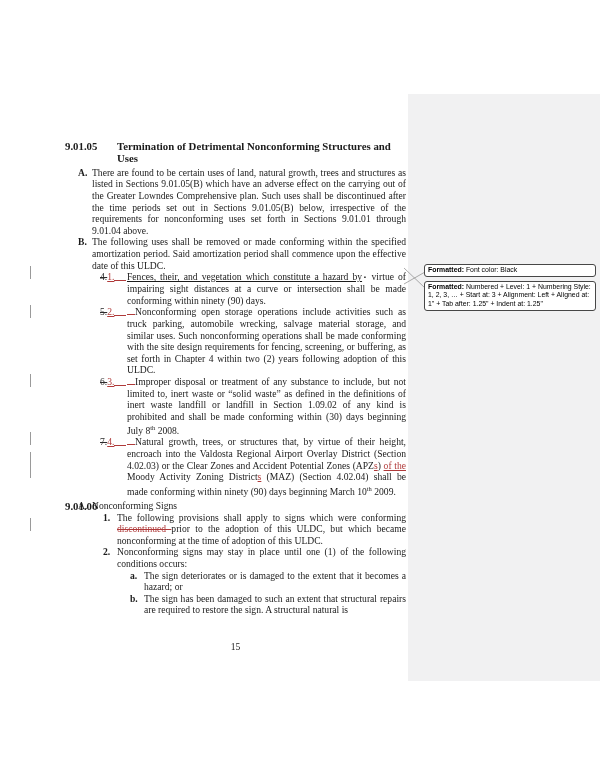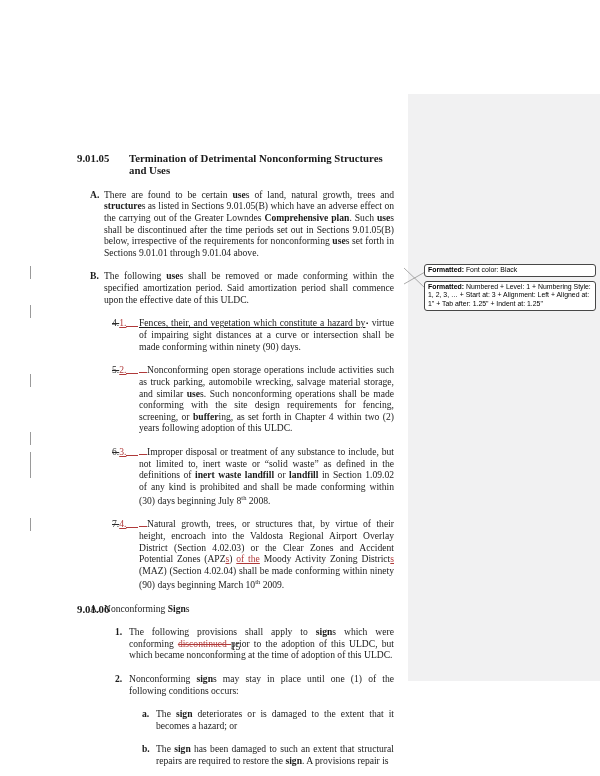--- a/index.html
+++ b/index.html
@@ -15,21 +15,21 @@
     overflow:hidden;
   }
   .markup-area{
     position:absolute;left:408px;top:94px;width:192px;height:587px;
     background:var(--markup-bg);
   }
   .doc{
     position:absolute;left:65px;top:140px;width:341px;
     font-size:9.6px;line-height:11.6px;text-align:justify;
   }
-  .block{margin:12px;}
+  .block{margin:0;}
   .heading{
     position:relative;padding-left:52px;font-weight:bold;font-size:10.8px;
     line-height:12.4px;text-align:left;margin-bottom:2px;
   }
   .heading.gap{margin-top:3px;}
   .heading .hnum{position:absolute;left:0;}
   .item-letter{position:relative;padding-left:27px;}
   .item-letter > .lbl{position:absolute;left:13px;}
   .item-renum{position:relative;padding-left:62px;}
   .item-renum > .lbl{
@@ -38,21 +38,21 @@
   .item-renum > .lbl .fill{
     flex:1;align-self:flex-end;margin-bottom:2px;
     border-bottom:1px solid var(--red);
   }
   .item-num{position:relative;padding-left:52px;}
   .item-num > .lbl{position:absolute;left:38px;font-weight:bold;}
   .item-alpha{position:relative;padding-left:79px;}
   .item-alpha > .lbl{position:absolute;left:65px;font-weight:bold;}
   .lbl-bold{font-weight:bold;}
   
-  .b{font-weight:bold;}
+  .b{font-weight:normal;}
   .u{text-decoration:underline;text-underline-offset:1px;}
   .ins{color:var(--red);text-decoration:underline;text-underline-offset:1px;}
   .del{color:#2b2b2b;text-decoration:line-through;}
   .delred{color:var(--red);text-decoration:line-through;}
   .sup{font-size:6.5px;vertical-align:3.5px;}
   .anchor{font-size:6px;vertical-align:1.5px;}
   .tabseg{display:inline-block;height:8px;border-bottom:1px solid var(--red);}
   
   .balloon{
     position:absolute;left:424px;width:172px;background:#ffffff;
@@ -104,21 +104,21 @@
     <div class="block item-renum"><span class="lbl">
         <span class="del">7.</span>
         <span class="ins">4.</span>
         <span class="fill"></span>
       </span><span class="tabseg" style="width: 8px;"></span><span>Natural growth, trees, or structures that, by virtue of their height, encroach into the Valdosta Regional Airport Overlay District (Section 4.02.03) or the Clear Zones and Accident Potential Zones (APZ</span><span class="ins">s</span><span>) </span><span class="ins">of the</span><span> Moody Activity Zoning District</span><span class="ins">s</span><span> (MAZ) (Section 4.02.04) shall be made conforming within ninety (90) days beginning March 10</span><span class="sup">th</span><span> 2009.</span></div>
     <div class="block heading gap"><span class="hnum">9.01.06</span></div>
     <div class="block item-letter"><span class="lbl">A.</span><span>Nonconforming </span><span class="b">Sign</span><span>s</span></div>
     <div class="block item-num"><span class="lbl">1.</span><span>The following provisions shall apply to </span><span class="b">sign</span><span>s which were conforming </span><span class="delred">discontinued </span><span>prior to the adoption of this ULDC, but which became nonconforming at the time of adoption of this ULDC.</span></div>
     <div class="block item-num"><span class="lbl">2.</span><span>Nonconforming </span><span class="b">sign</span><span>s may stay in place until one (1) of the following conditions occurs:</span></div>
     <div class="block item-alpha"><span class="lbl">a.</span><span>The </span><span class="b">sign</span><span> deteriorates or is damaged to the extent that it becomes a hazard; or</span></div>
-    <div class="block item-alpha"><span class="lbl">b.</span><span>The </span><span class="b">sign</span><span> has been damaged to such an extent that structural repairs are required to restore the </span><span class="b">sign</span><span>. A provisions repair is</span></div>
+    <div class="block item-alpha"><span class="lbl">b.</span><span>The </span><span class="b">sign</span><span> has been damaged to such an extent that structural repairs are required to restore the </span><span class="b">sign</span><span>. A structural natural is</span></div>
   </div>
 
 <svg class="connector-svg" width="30" height="40">
   <line x1="8" y1="10" x2="29" y2="30" stroke="#888888" stroke-width="0.7"></line>
   <line x1="8" y1="26" x2="29" y2="14" stroke="#888888" stroke-width="0.7"></line>
 </svg>
 
 <div class="balloon balloon-1">
   <span class="blabel">Formatted:</span> 
   <span>Font color: Black</span>

